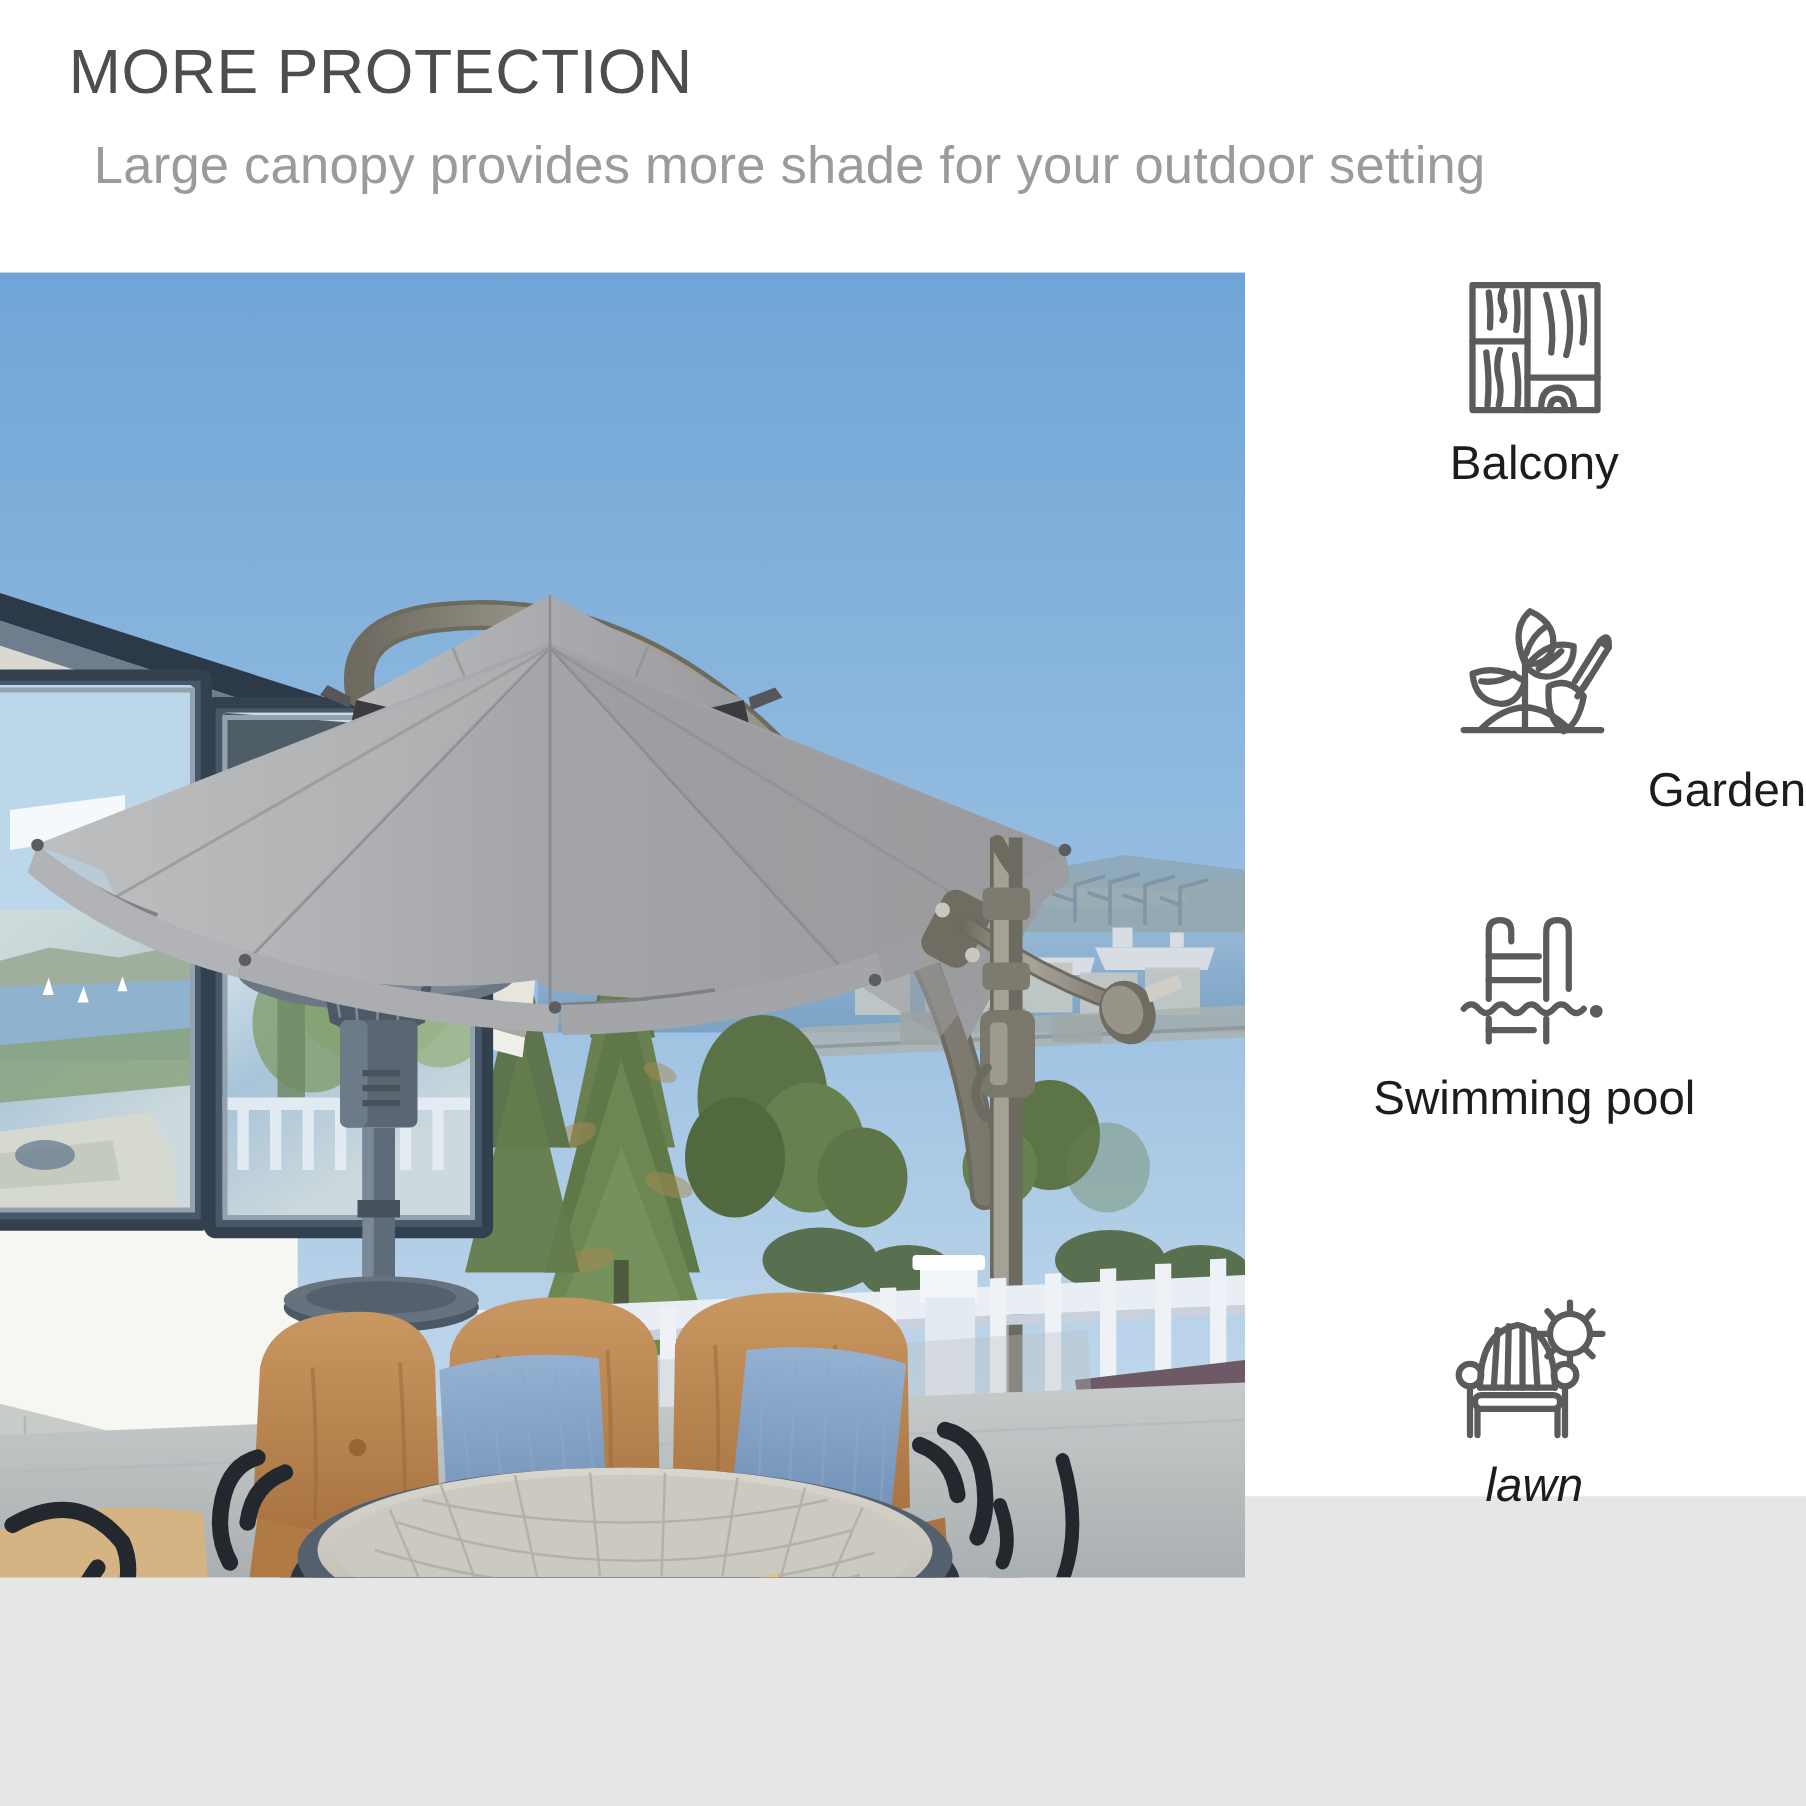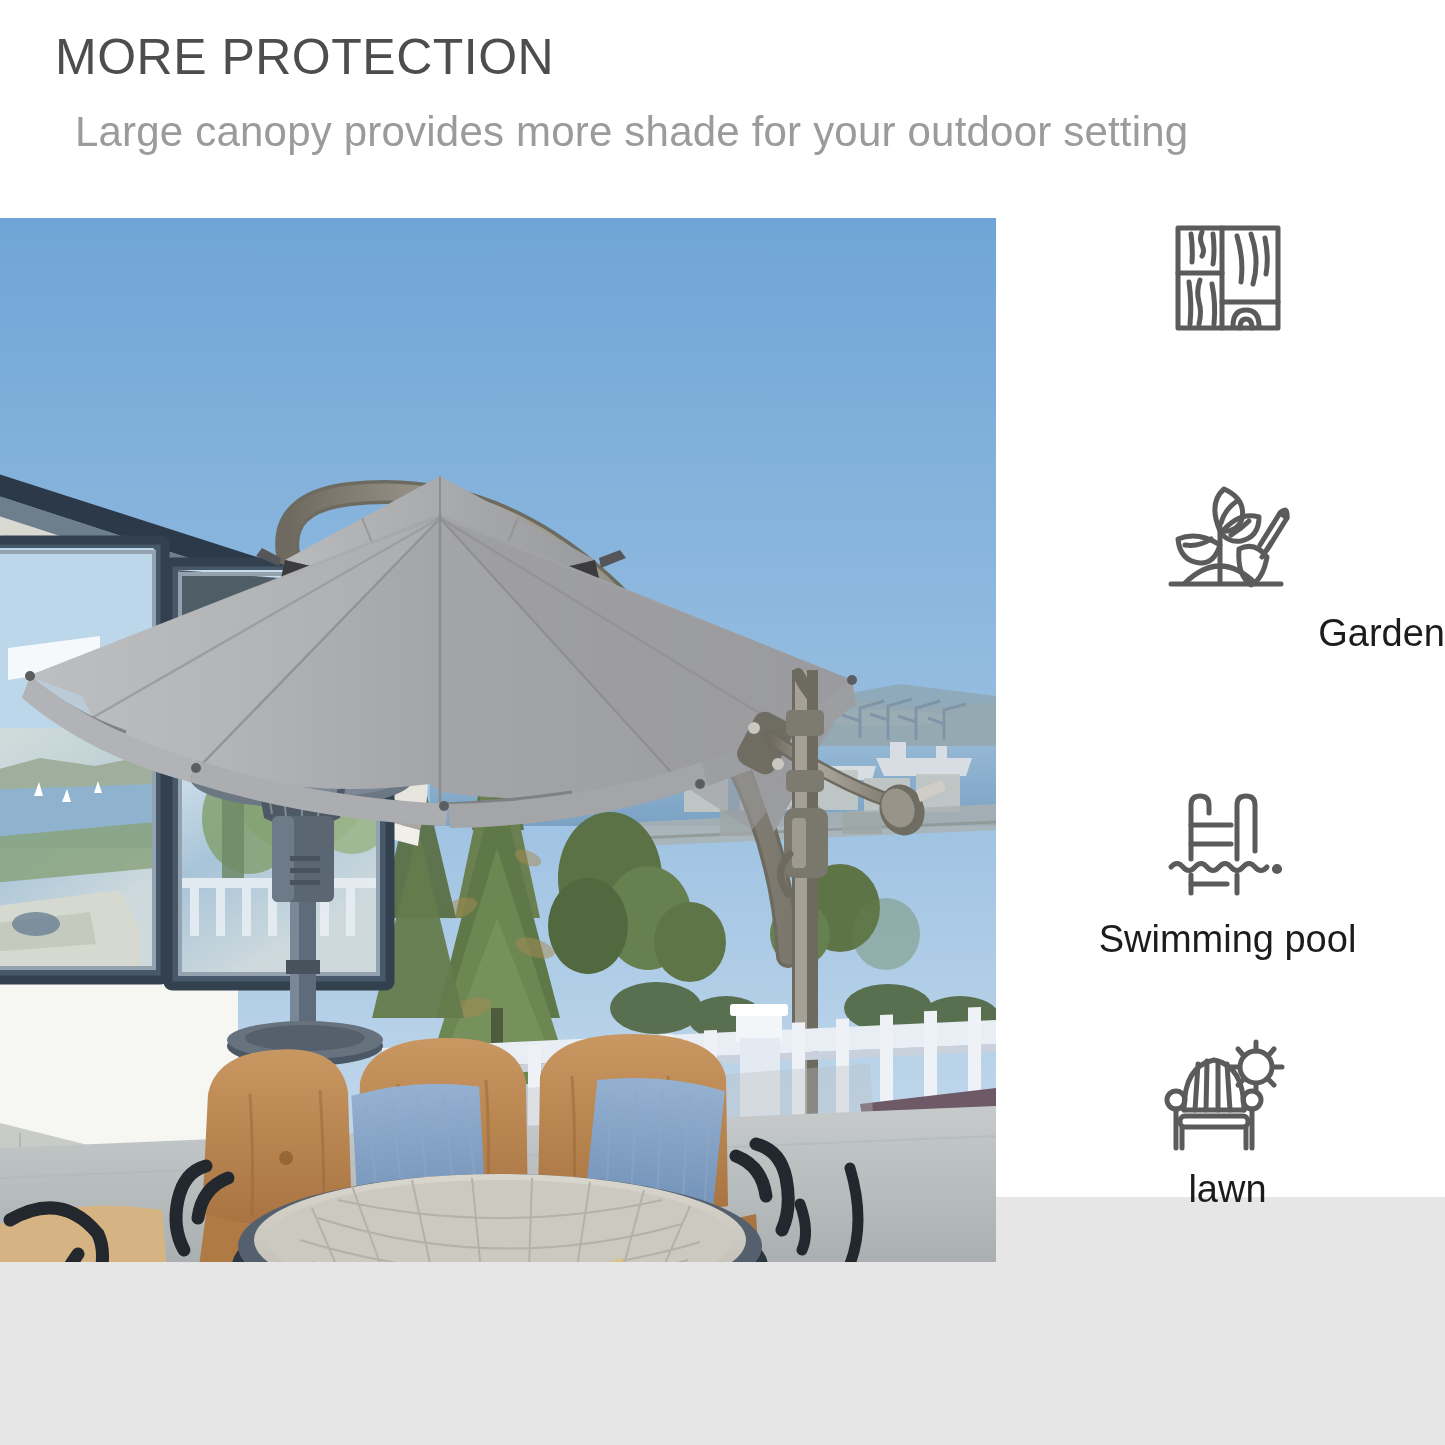--- a/index.html
+++ b/index.html
@@ -97,22 +97,22 @@
   .feature-label {
     margin-top: 16px;
     font-size: 38px;
     font-weight: 300;
     color: #1c1c1c;
     line-height: 1;
     white-space: nowrap;
   }
   #feature-0 { top: 0px; }
   #feature-1 { top: 262px; text-align: right; }
-  #feature-2 { top: 568px; }
-  #feature-3 { top: 818px; }
+  #feature-2 { top: 508px; }
+  #feature-3 { top: 818px; font-style: italic; }
 
   .ico { display: block; }
   .ico path, .ico line, .ico circle, .ico polyline, .ico rect, .ico ellipse {
     fill: none;
     stroke: #5b5b5b;
     stroke-width: 5;
     stroke-linecap: round;
     stroke-linejoin: round;
   }
 </style>
@@ -703,20 +703,21 @@
         <path d="M96 16 q4 20 1 36"></path>
 
         <path d="M20 60 q3 22 1 42"></path>
         <path d="M31 58 q-4 12 -1 22 q3 10 0 22"></path>
         <path d="M43 62 q4 20 2 40"></path>
 
         <path d="M64 104 q0 -16 13 -16 q13 0 13 16"></path>
         <path d="M71 106 q0 -9 6 -9 q6 0 6 9"></path>
       </svg>
     </div>
+    <div class="feature-label">Balcony</div>
   </div>
 
   <div class="feature" id="feature-1">
     <div class="feature-icon">
       <svg class="ico" width="130" height="112" viewBox="0 0 130 112">
 
         <path d="M22 100 q35 -34 70 0"></path>
         <line x1="8" y1="101" x2="118" y2="101"></line>
 
         <path d="M57 100 L57 44"></path>

